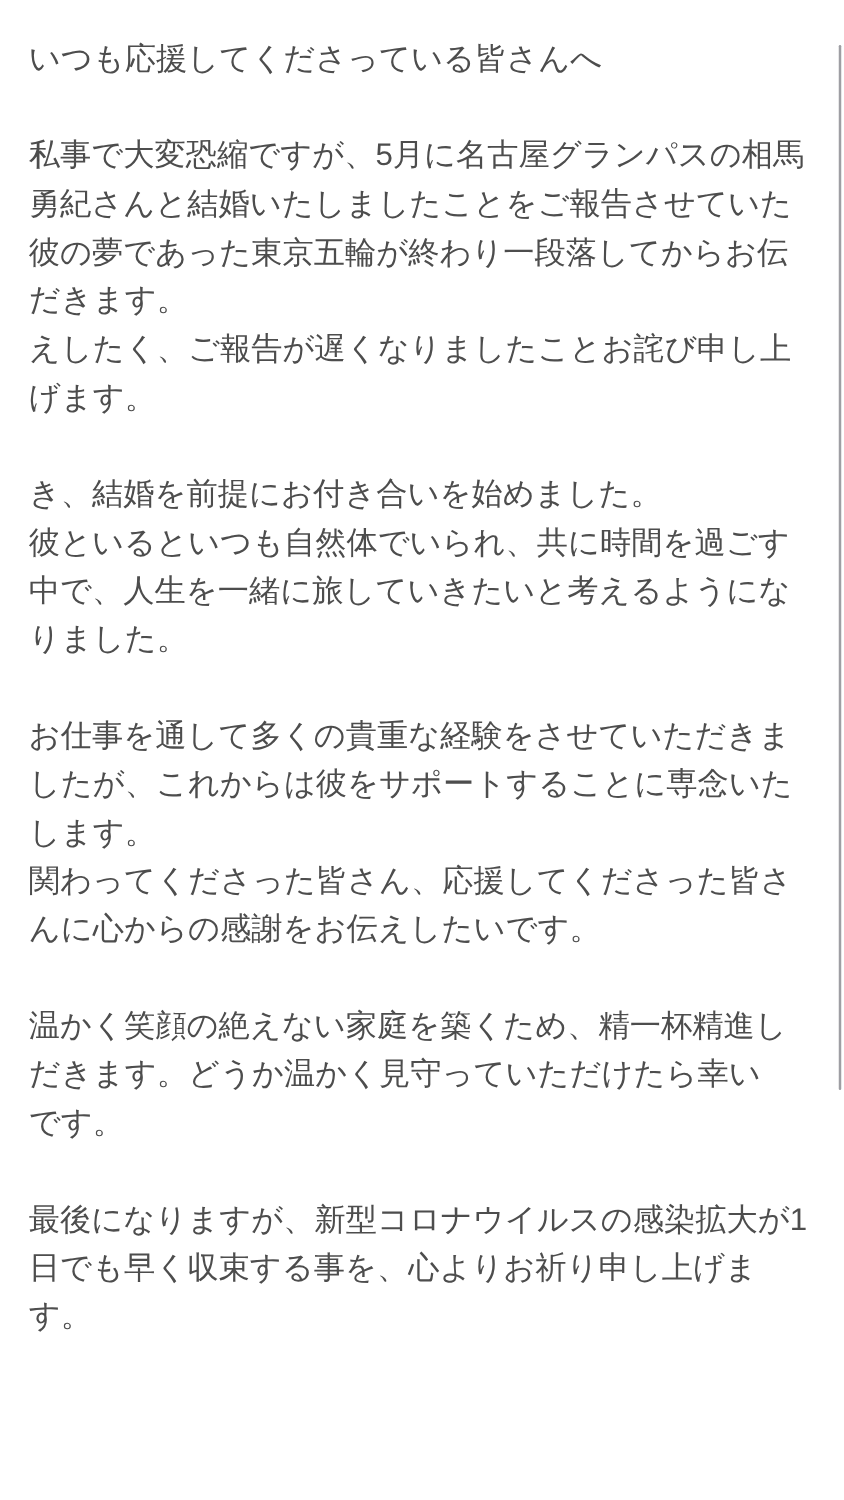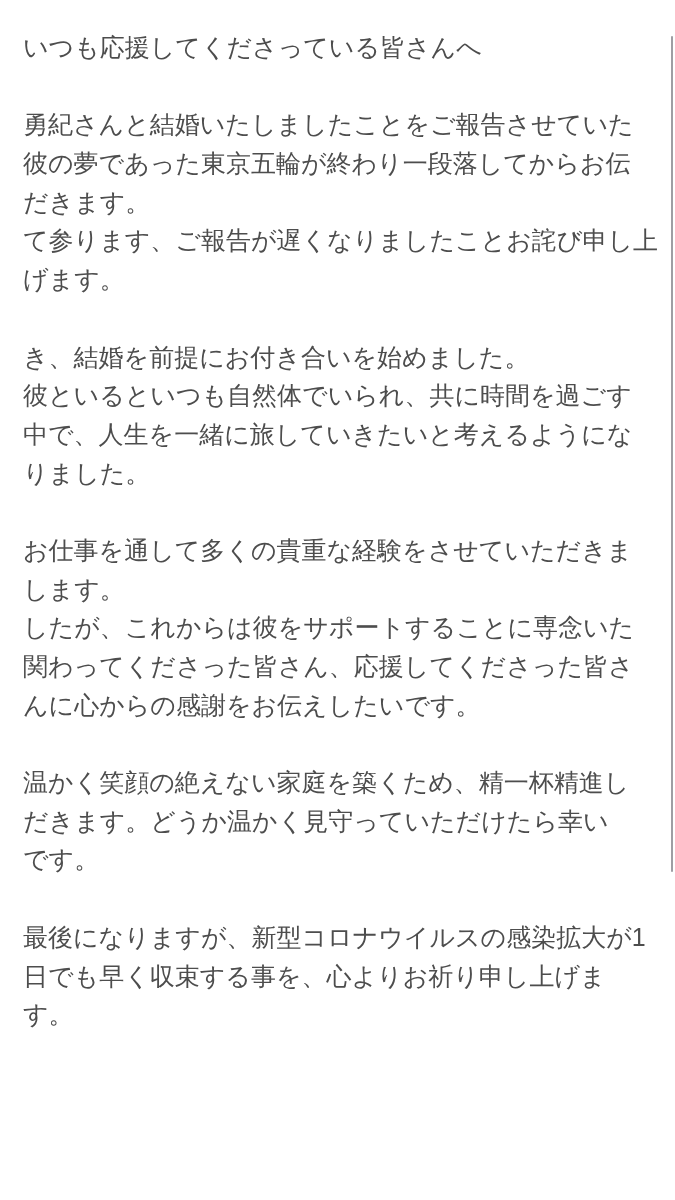--- a/index.html
+++ b/index.html
@@ -40,34 +40,35 @@
     background: #9e9ea3;
   }
 </style>
 </head>
 <body style="background: rgb(255, 255, 255);">
 
 <main class="statement" style="color: rgb(77, 77, 77);">
   <div>
       <div class="line">いつも応援してくださっている皆さんへ</div>
       <div class="line blank">&nbsp;</div>
+      <div class="line">私事で大変恐縮ですが、5月に名古屋グランパスの相馬</div>
       <div class="line">勇紀さんと結婚いたしましたことをご報告させていた</div>
       <div class="line">彼の夢であった東京五輪が終わり一段落してからお伝</div>
       <div class="line">だきます。</div>
-      <div class="line">て参ります、ご報告が遅くなりましたことお詫び申し上</div>
+      <div class="line">えしたく、ご報告が遅くなりましたことお詫び申し上</div>
       <div class="line">げます。</div>
       <div class="line blank">&nbsp;</div>
       <div class="line">き、結婚を前提にお付き合いを始めました。</div>
       <div class="line">彼といるといつも自然体でいられ、共に時間を過ごす</div>
       <div class="line">中で、人生を一緒に旅していきたいと考えるようにな</div>
       <div class="line">りました。</div>
       <div class="line blank">&nbsp;</div>
       <div class="line">お仕事を通して多くの貴重な経験をさせていただきま</div>
+      <div class="line">したが、これからは彼をサポートすることに専念いた</div>
       <div class="line">します。</div>
-      <div class="line">したが、これからは彼をサポートすることに専念いた</div>
       <div class="line">関わってくださった皆さん、応援してくださった皆さ</div>
       <div class="line">んに心からの感謝をお伝えしたいです。</div>
       <div class="line blank">&nbsp;</div>
       <div class="line">温かく笑顔の絶えない家庭を築くため、精一杯精進し</div>
       <div class="line">だきます。どうか温かく見守っていただけたら幸い</div>
       <div class="line">です。</div>
       <div class="line blank">&nbsp;</div>
       <div class="line">最後になりますが、新型コロナウイルスの感染拡大が1</div>
       <div class="line">日でも早く収束する事を、心よりお祈り申し上げま</div>
       <div class="line">す。</div>

